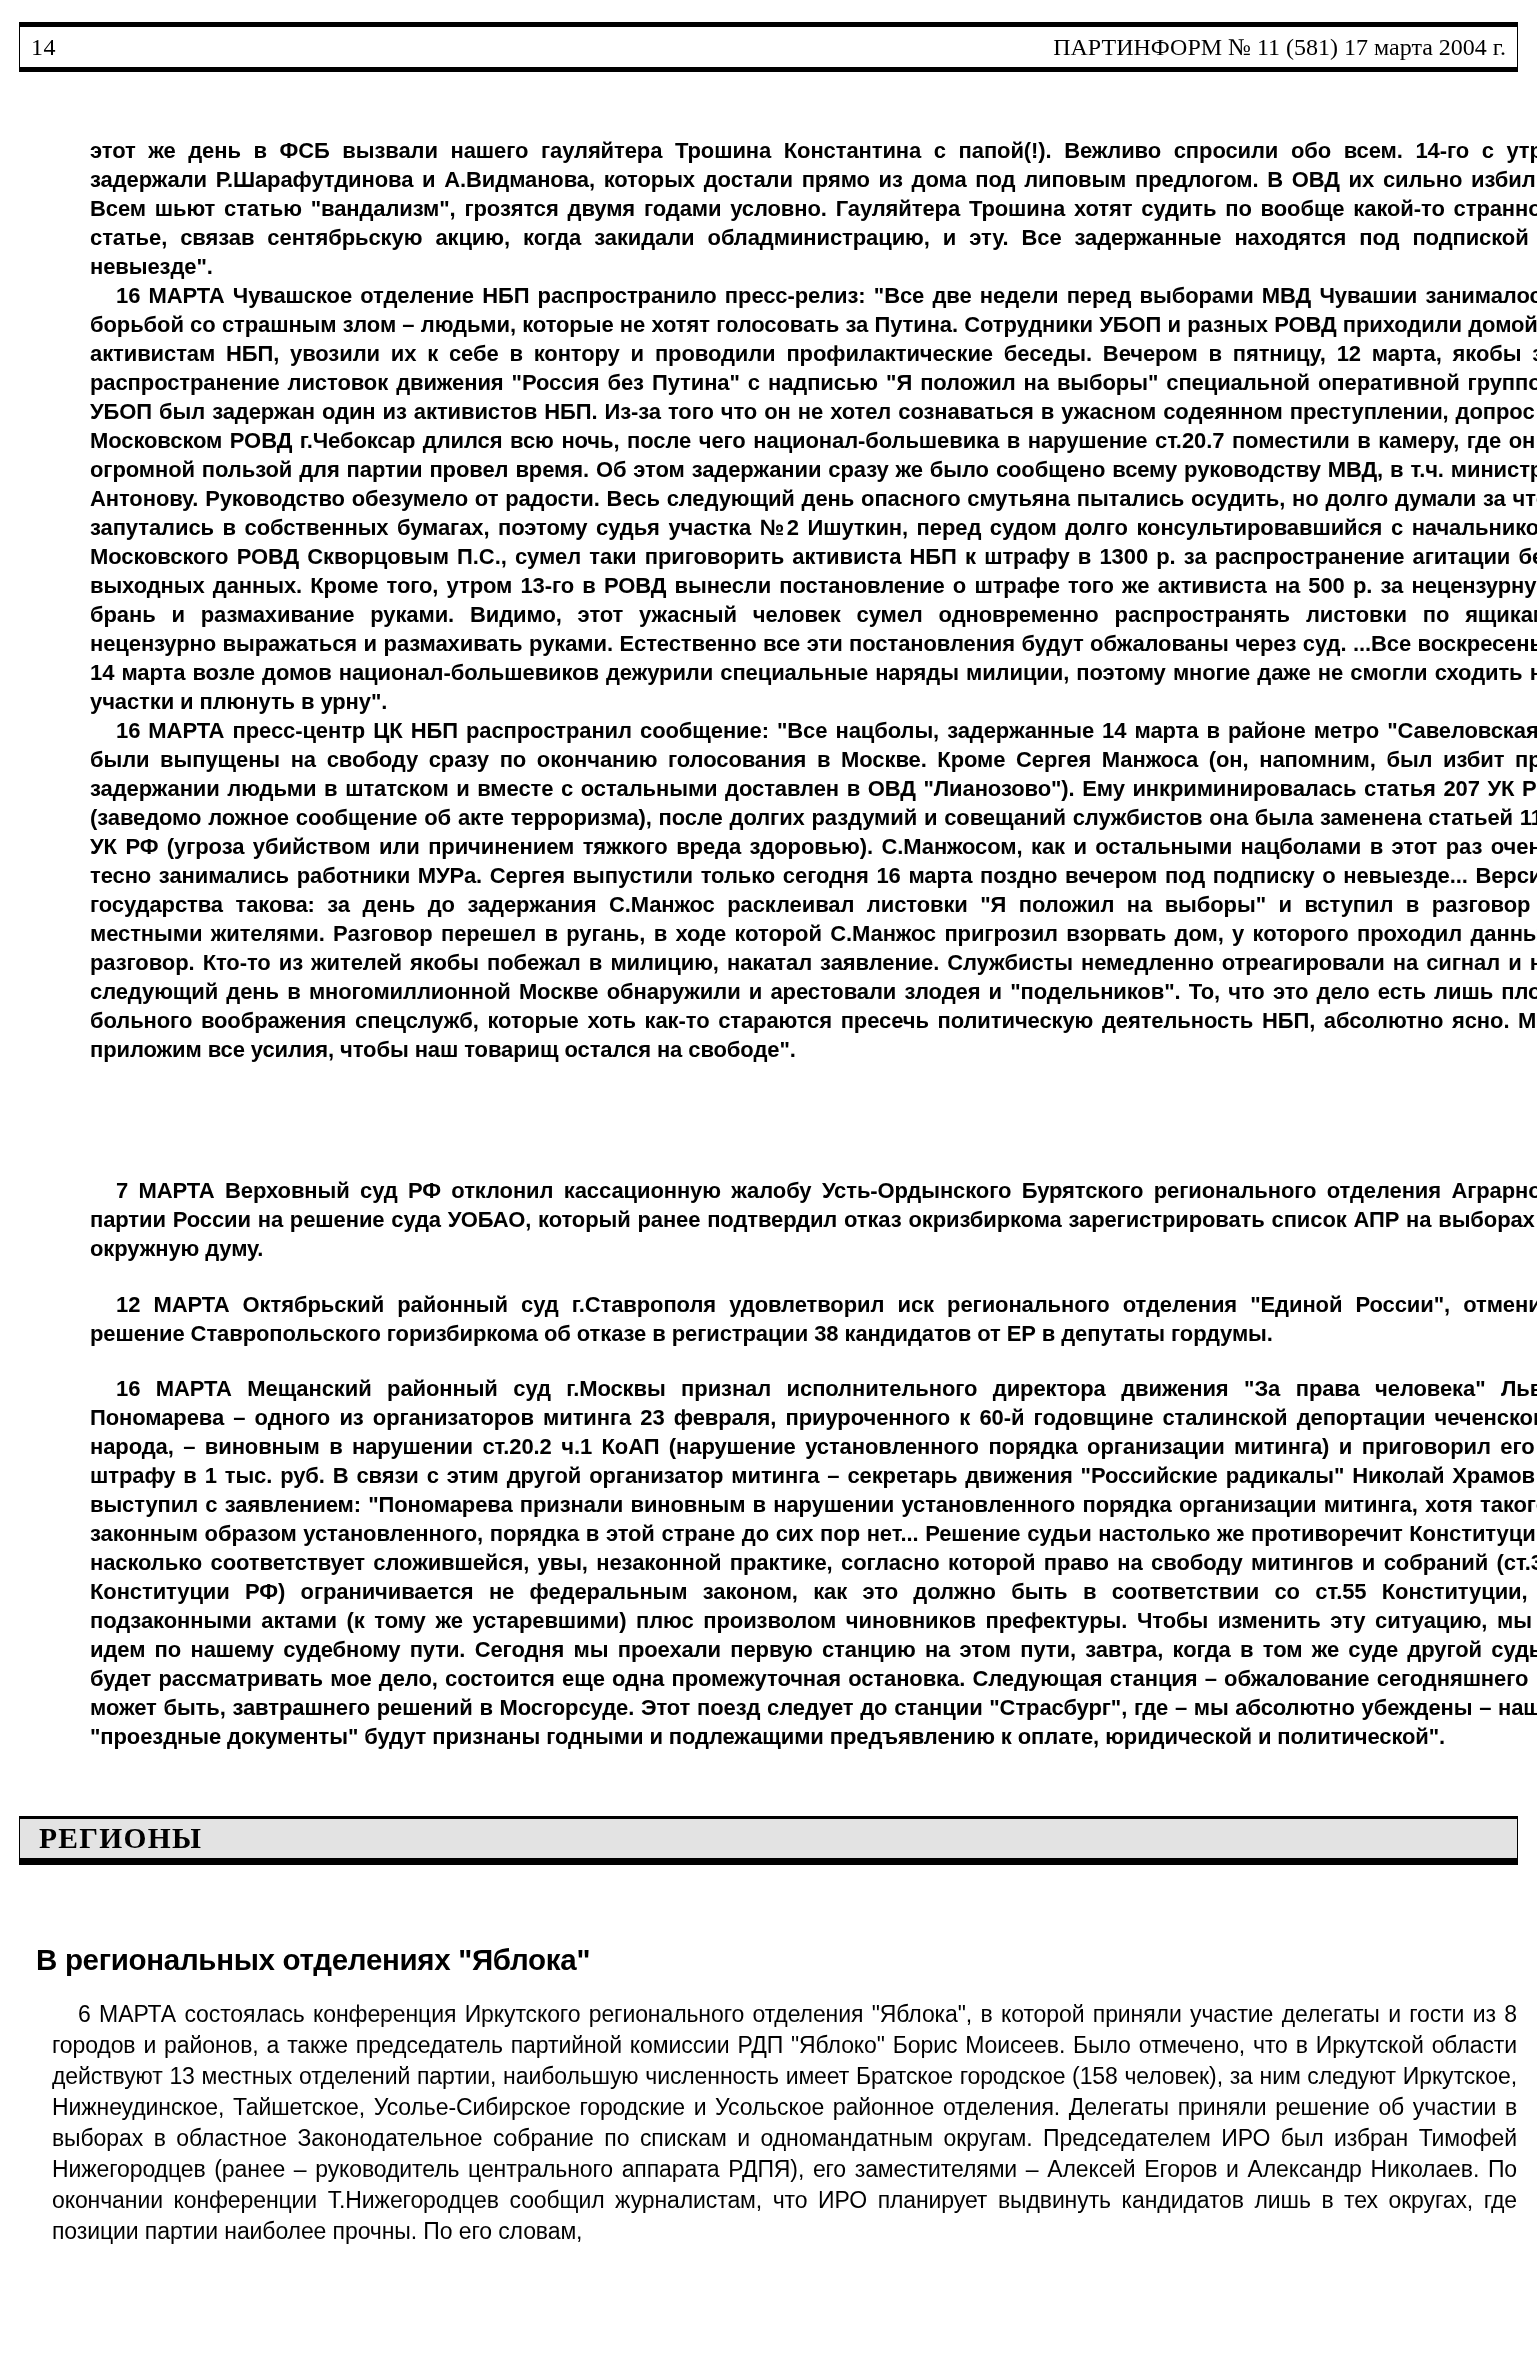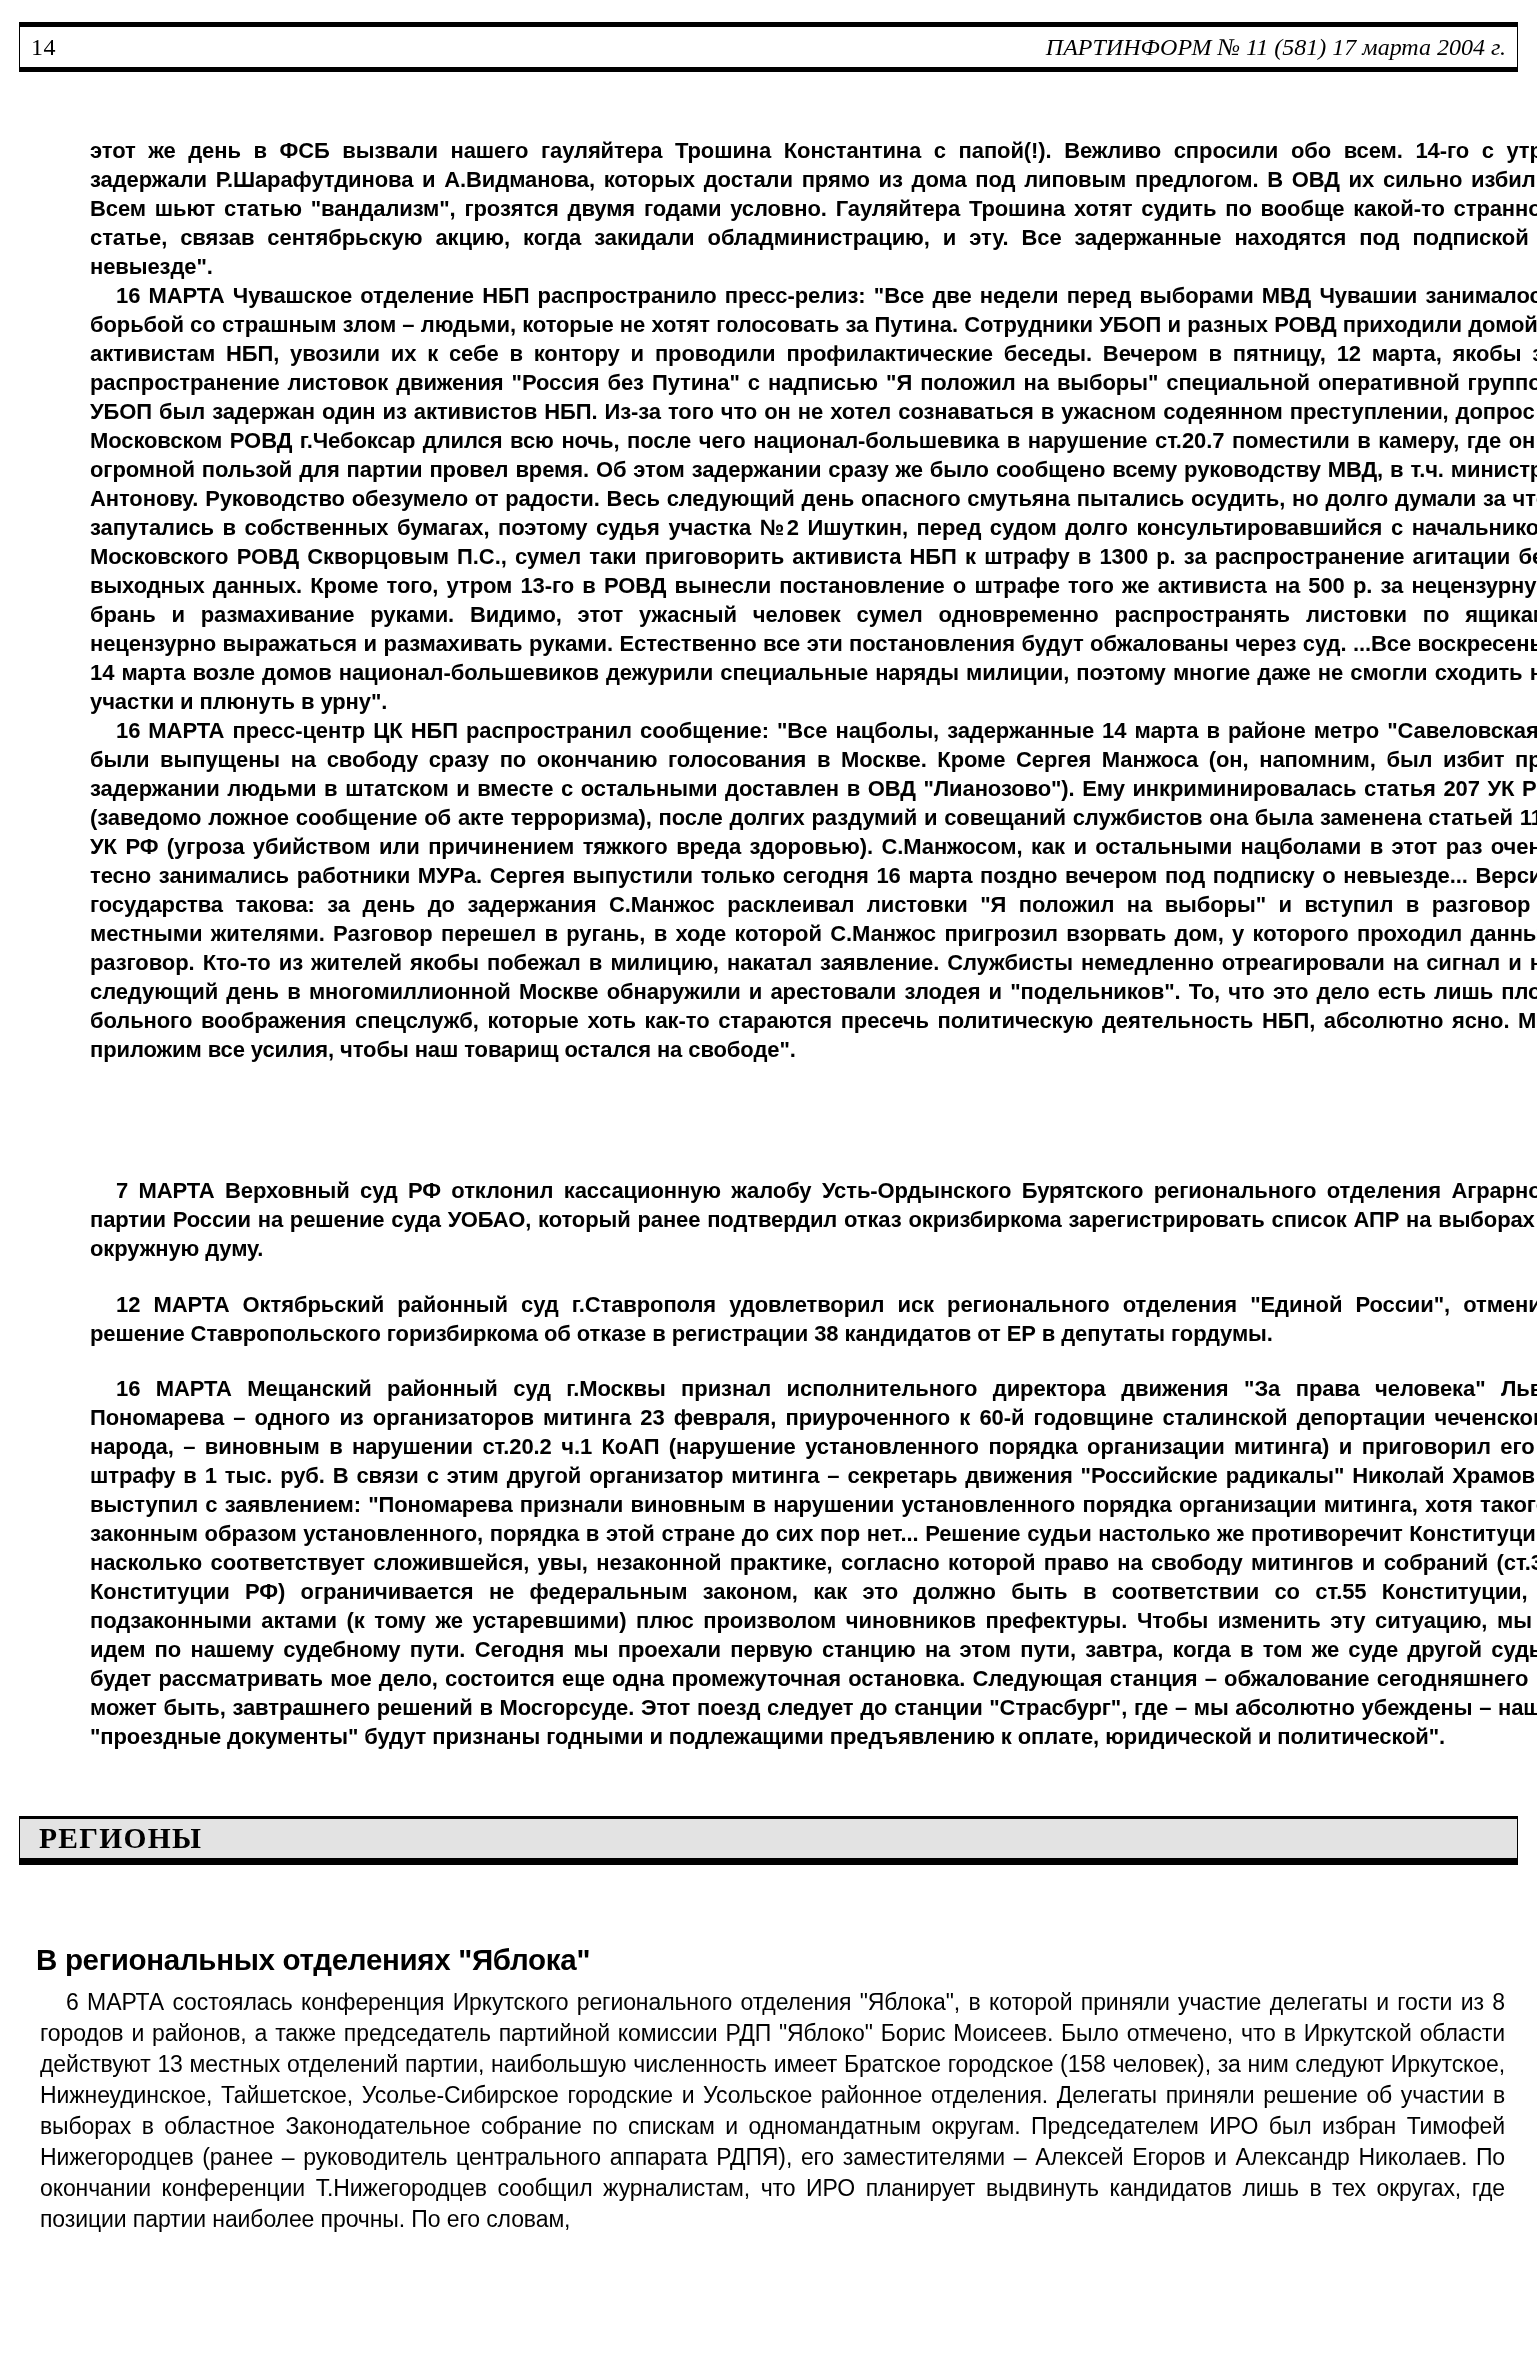--- a/index.html
+++ b/index.html
@@ -24,21 +24,21 @@
     border-right: 1.9px solid #000;
     display: flex;
     align-items: center;
     justify-content: space-between;
     padding: 0 11px;
     font-family: "Liberation Serif", serif;
     font-size: 24px;
     background: #ffffff;
   }
   .header .pageno { font-style: normal; letter-spacing: 0.6px; }
-  .header .title  { font-style: italic; }
+  .header .title  { }
 
   
   .col {
     position: absolute;
     left: 46px;
     width: 1465px;
     margin-left: 44px;
   }
   .para {
     margin: 0;
@@ -79,21 +79,21 @@
     left: 36px; top: 1943px;
     font-size: 29.5px;
     font-weight: bold;
     letter-spacing: -0.3px;
   }
 
   .section-para {
     position: absolute;
     left: 36px; top: 1983px;
     width: 1465px;
-    margin: 4px;
+    margin: 16px;
     font-size: 23px;
     line-height: 31px;
     font-weight: 400;
     text-align: justify;
     text-indent: 26px;
     letter-spacing: -0.1px;
   }
 </style>
 </head>
 <body>

